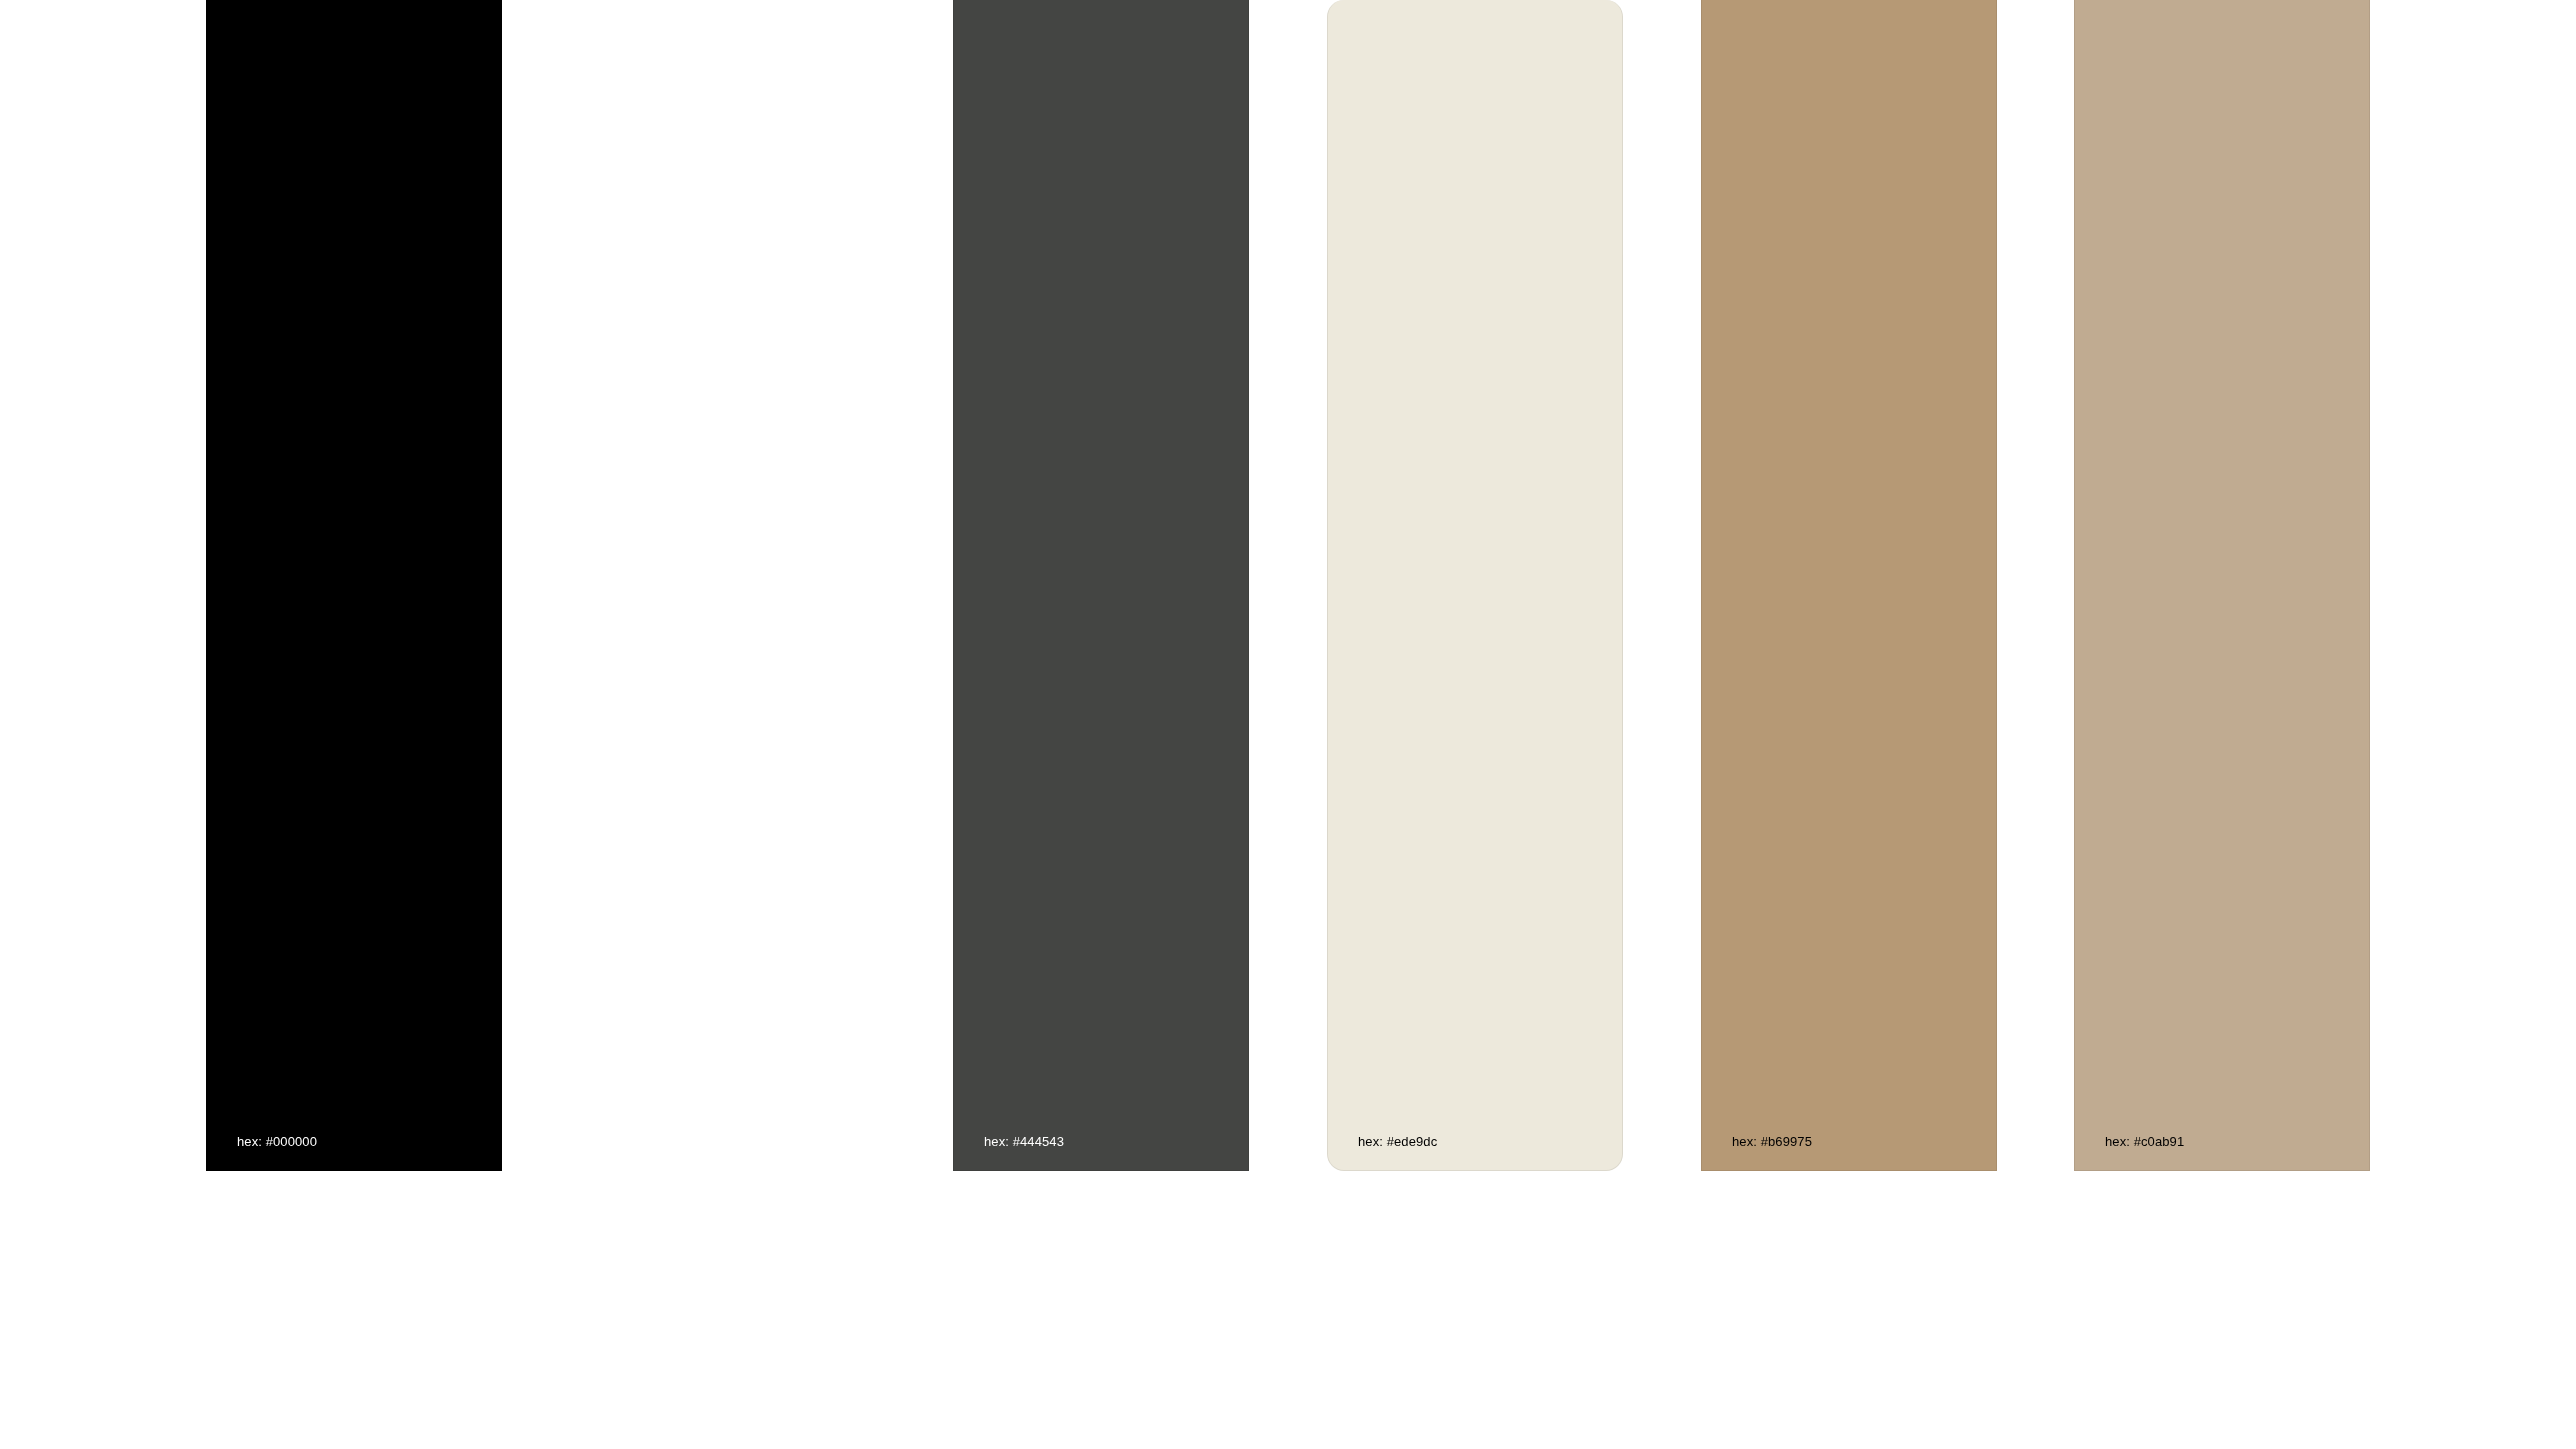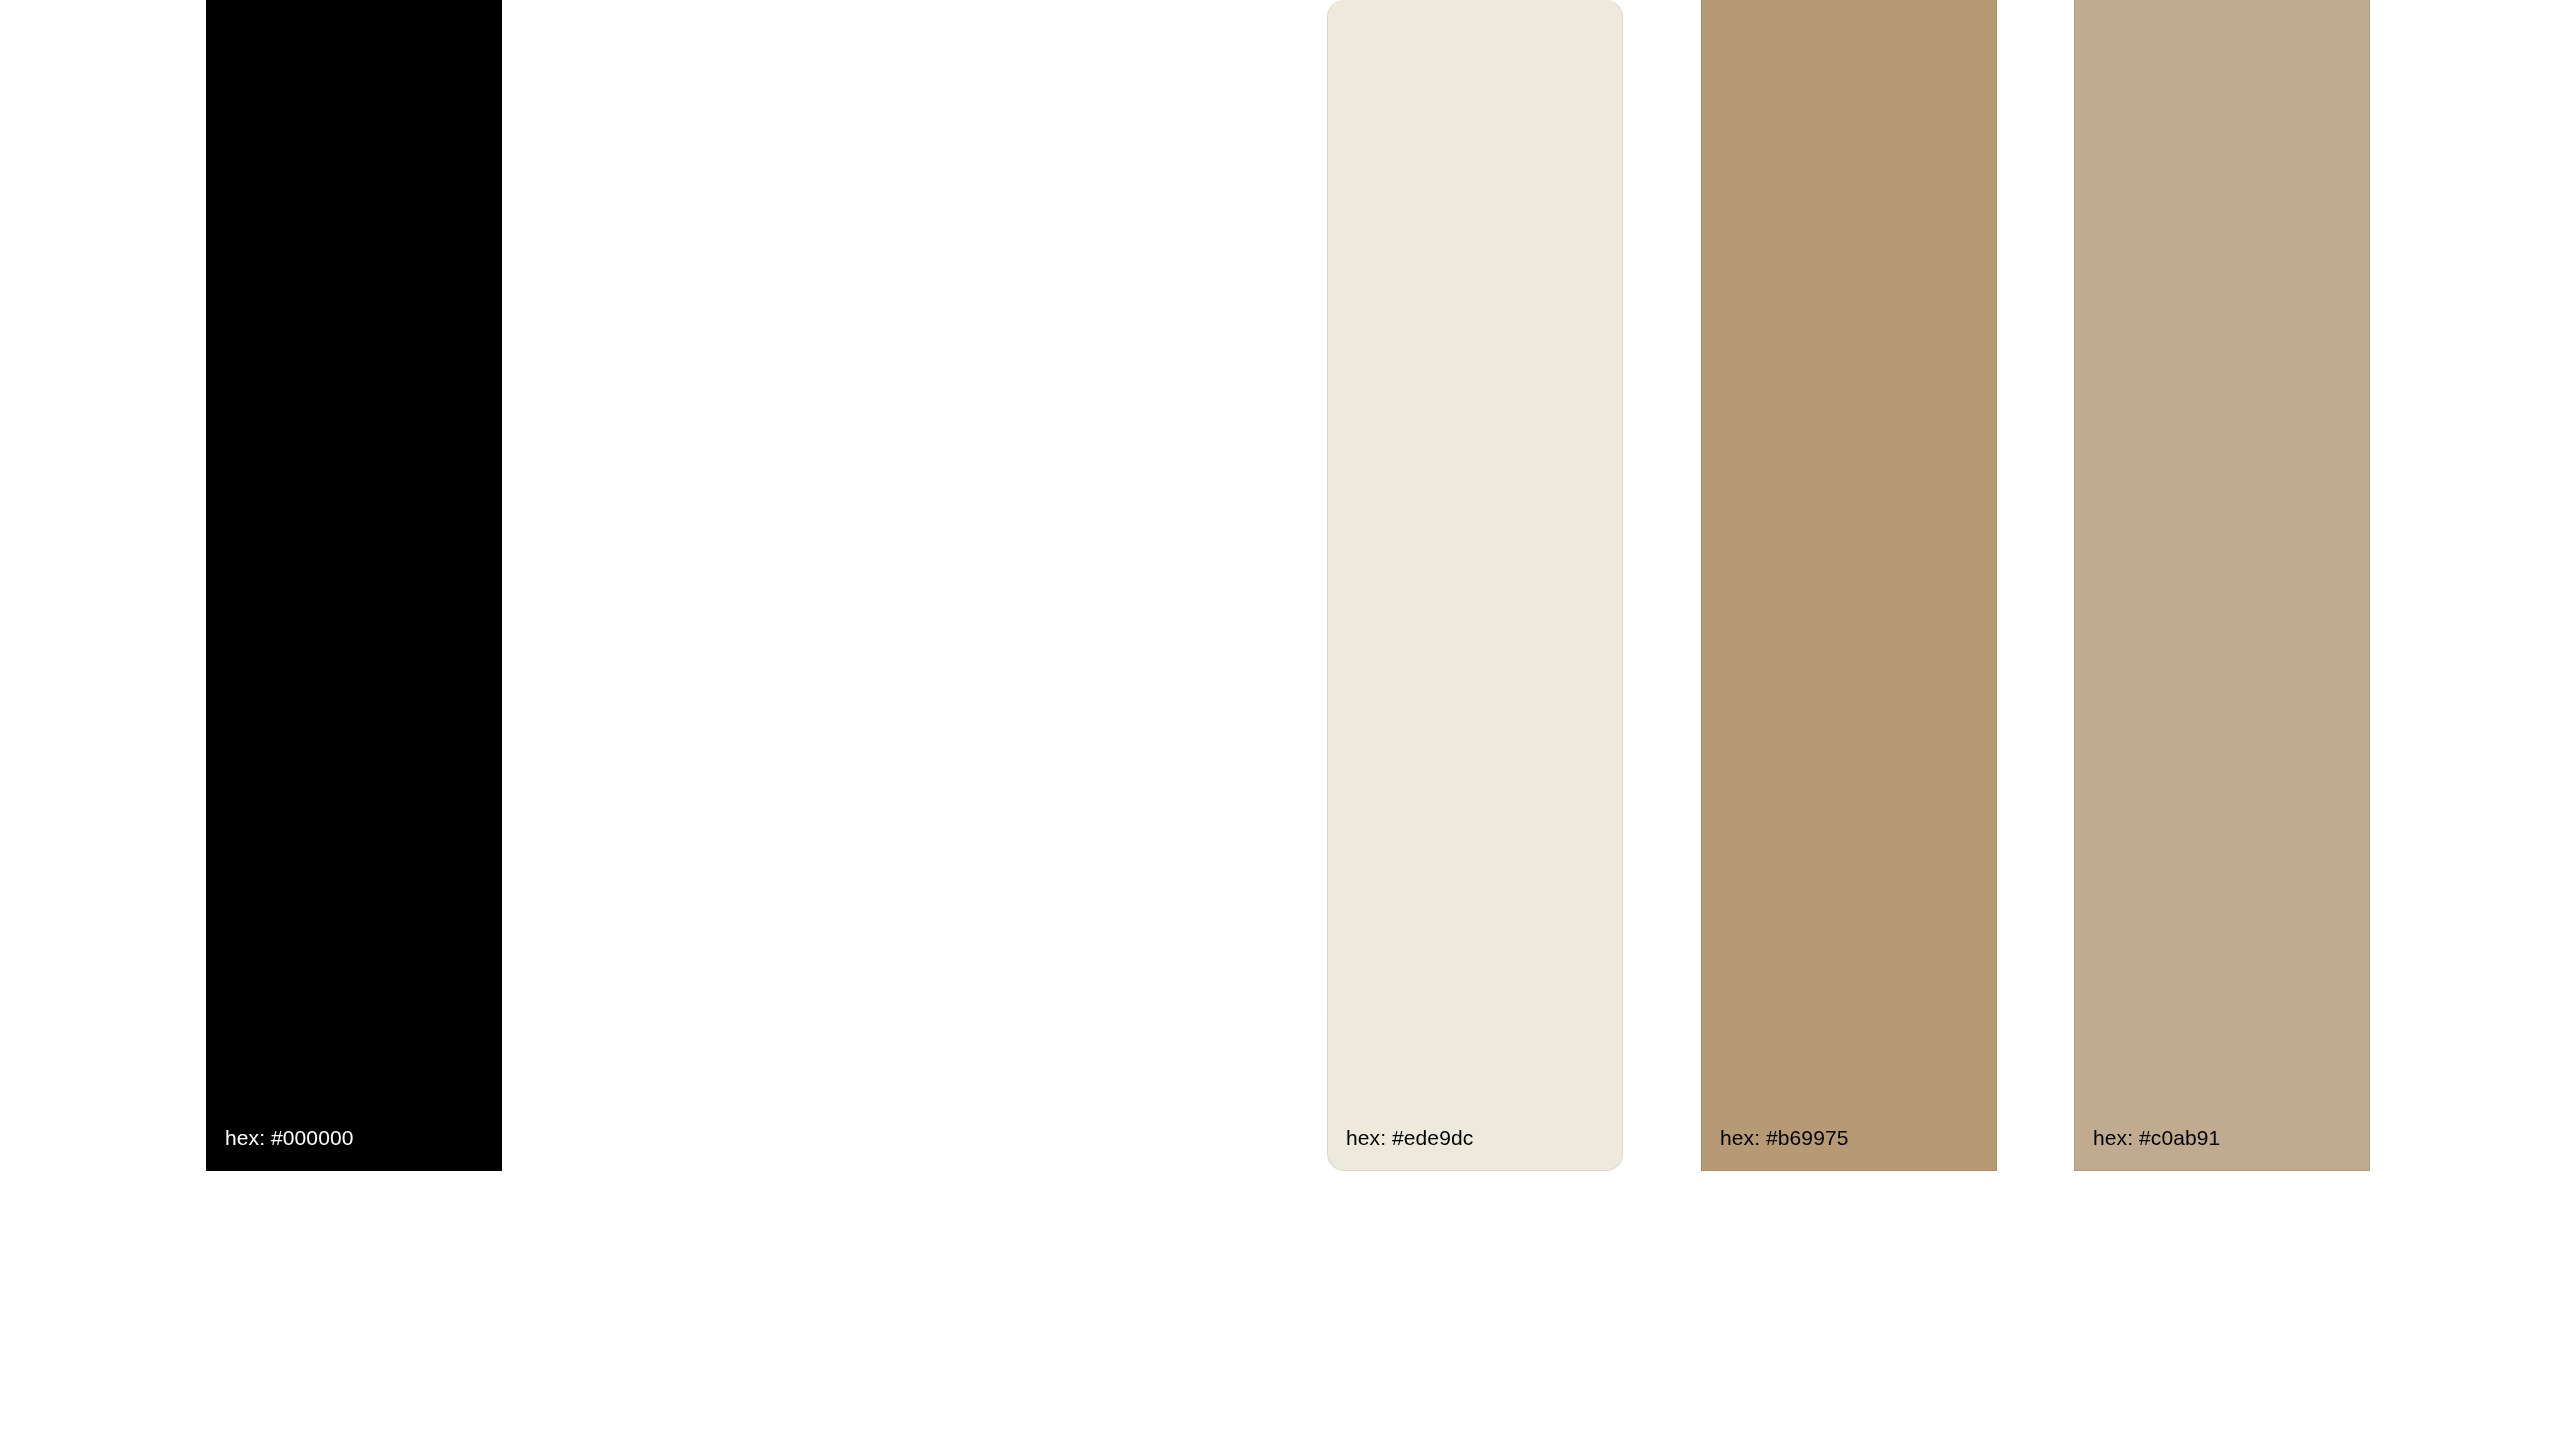--- a/index.html
+++ b/index.html
@@ -23,39 +23,42 @@
   .swatch {
     position: absolute;
     top: 0;
     height: 1171px;
     box-sizing: border-box;
     border: 0.7px solid rgba(0,0,0,0.07);
     border-top: none;
   }
   .swatch-label {
     position: absolute;
-    left: 18px;
+    left: 30px;
     bottom: 22px;
-    font-size: 21px;
+    font-size: 13px;
     font-family: "Liberation Sans", sans-serif;
     font-weight: 400;
     letter-spacing: 0.1px;
     white-space: nowrap;
     line-height: 1;
   }
   .label-light { color: #ffffff; }
   .label-dark  { color: #000000; }
 </style>
 </head>
 <body>
 
 <div id="palette">
     <div class="swatch" style="left: 206px; top: 0px; width: 296px; height: 1171px; background: rgb(0, 0, 0);">
       <span class="swatch-label label-light">hex: #000000</span>
     </div>
+    <div class="swatch" style="left: 953px; top: 0px; width: 296px; height: 1171px; background: rgb(68, 69, 67);">
+      <span class="swatch-label label-light">hex: #444543</span>
+    </div>
     <div class="swatch" style="left: 1327px; top: 0px; width: 296px; height: 1171px; background: rgb(237, 233, 220); border-radius: 17px;">
       <span class="swatch-label label-dark">hex: #ede9dc</span>
     </div>
     <div class="swatch" style="left: 1701px; top: 0px; width: 296px; height: 1171px; background: rgb(182, 153, 117); text-decoration: underline;">
       <span class="swatch-label label-dark">hex: #b69975</span>
     </div>
     <div class="swatch" style="left: 2074px; top: 0px; width: 296px; height: 1171px; background: rgb(192, 171, 145);">
       <span class="swatch-label label-dark">hex: #c0ab91</span>
     </div>
   </div>

